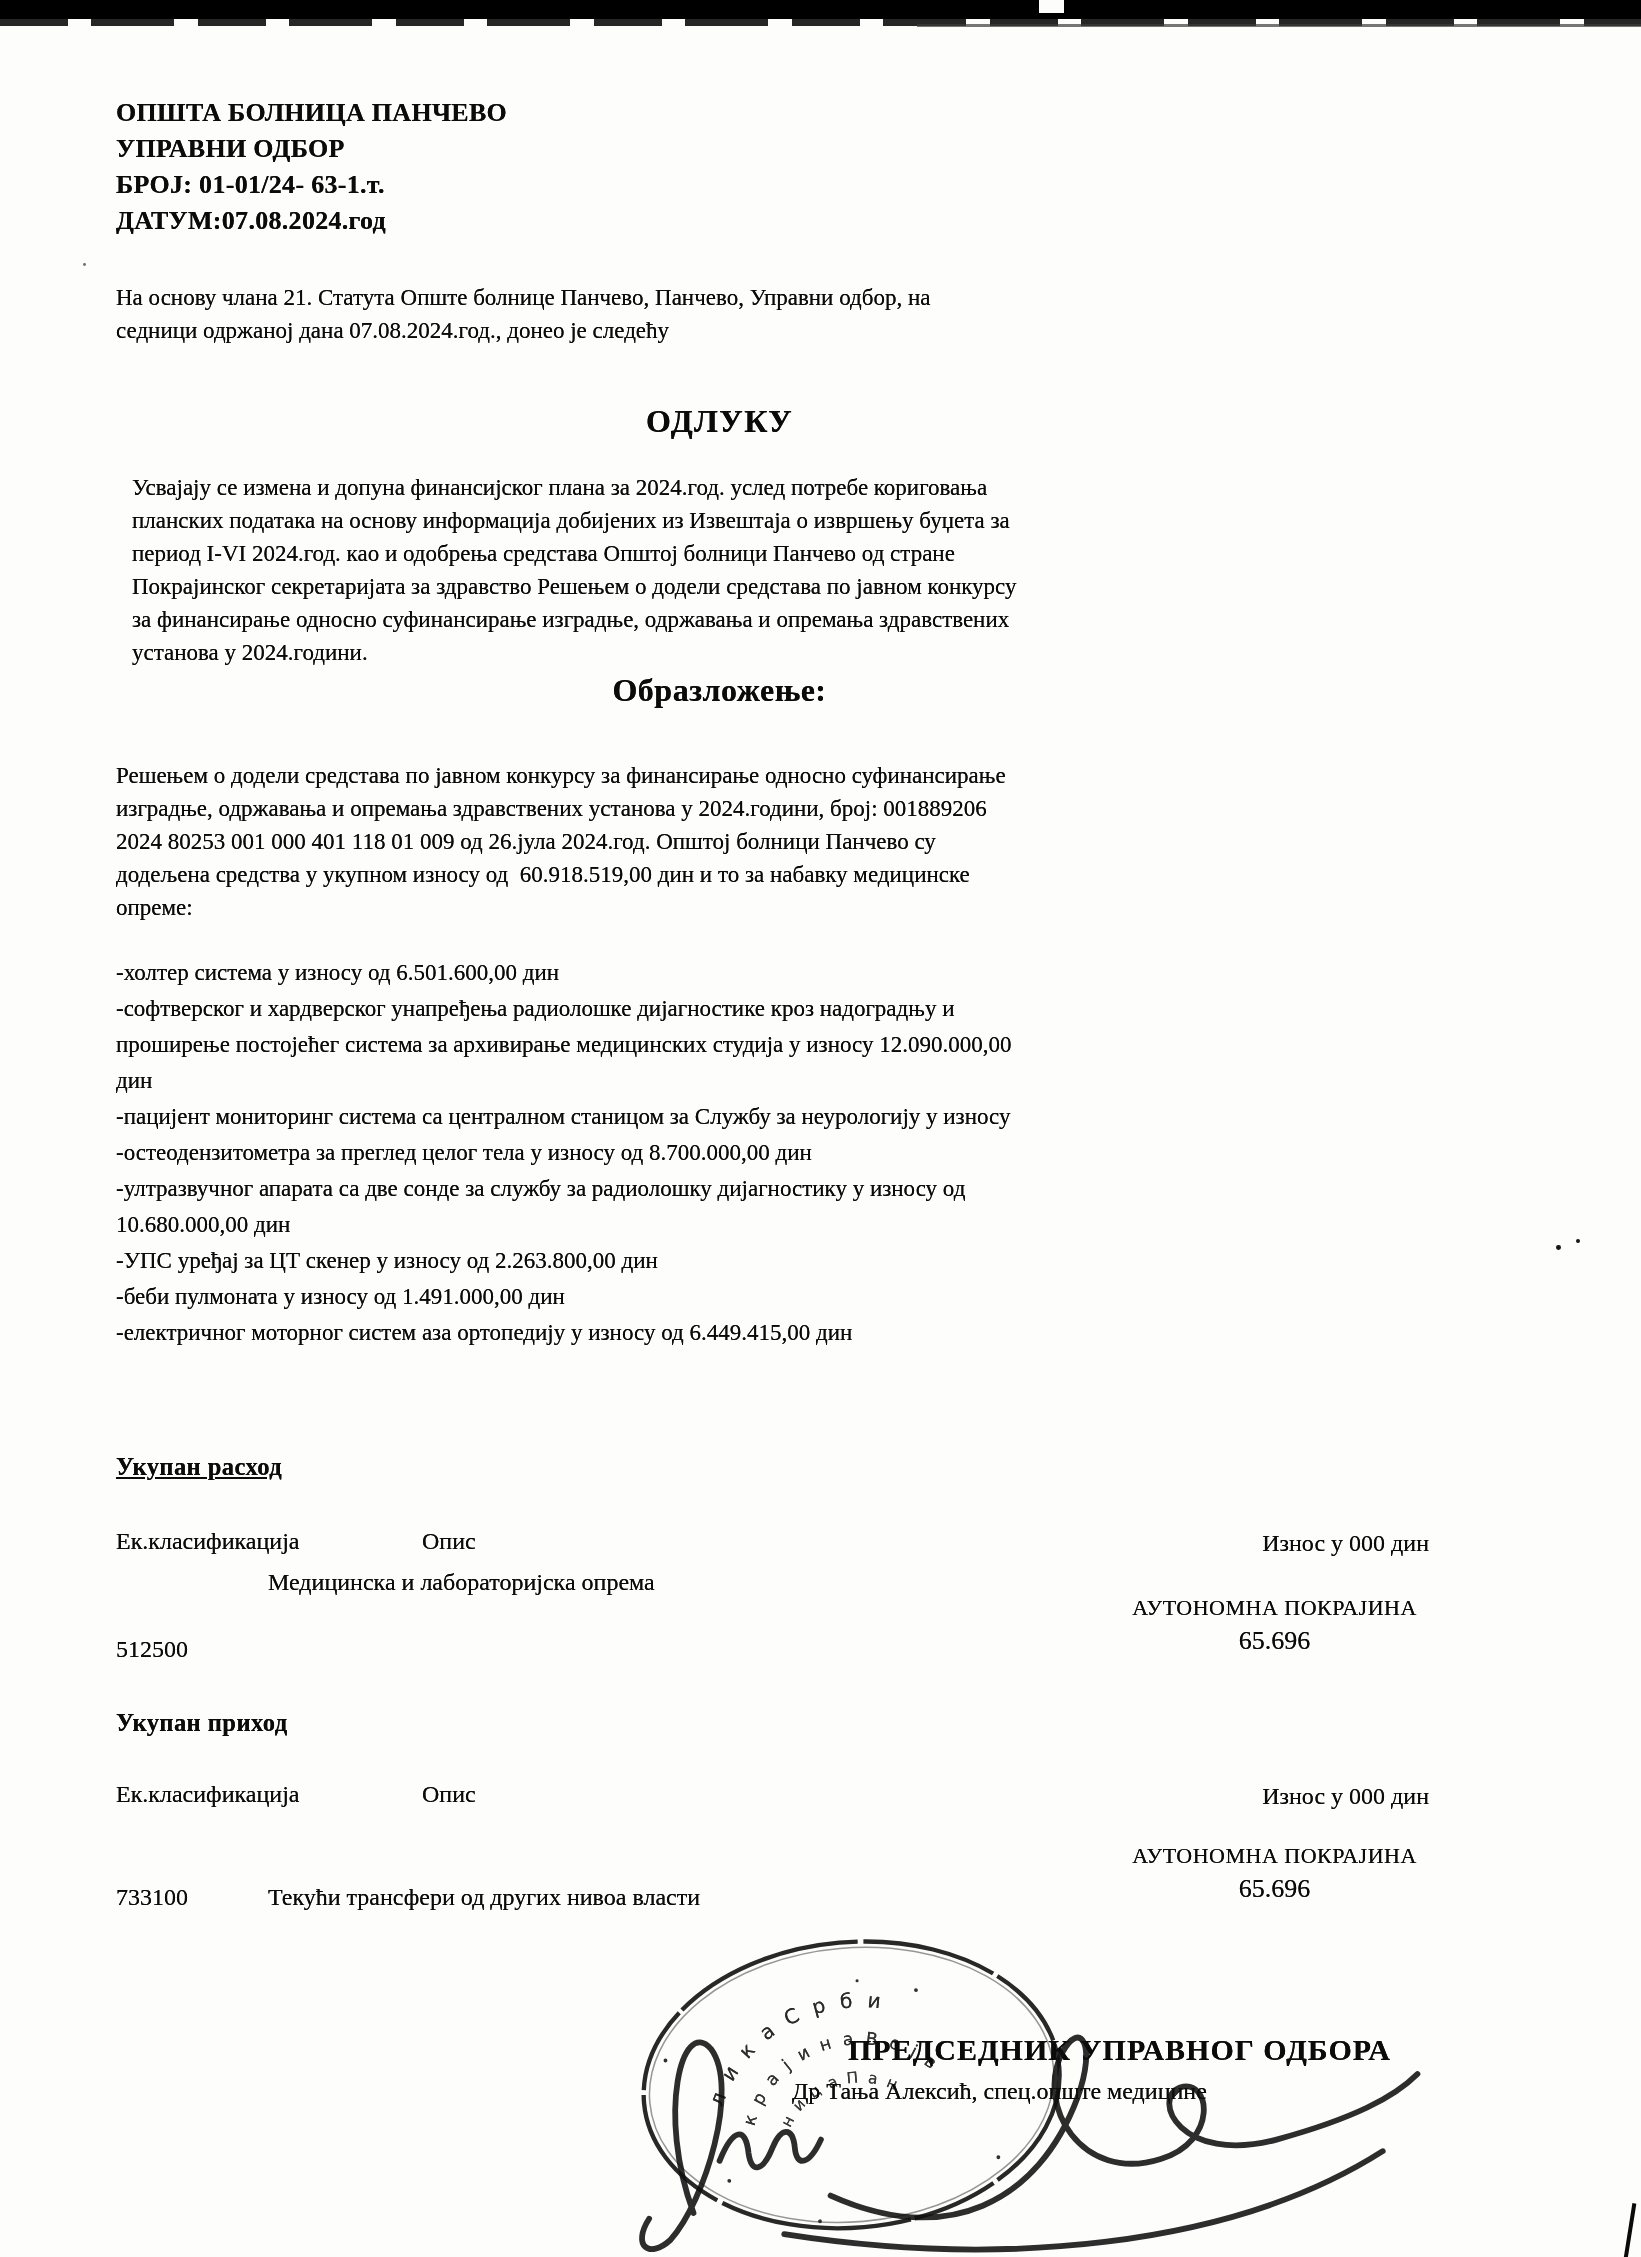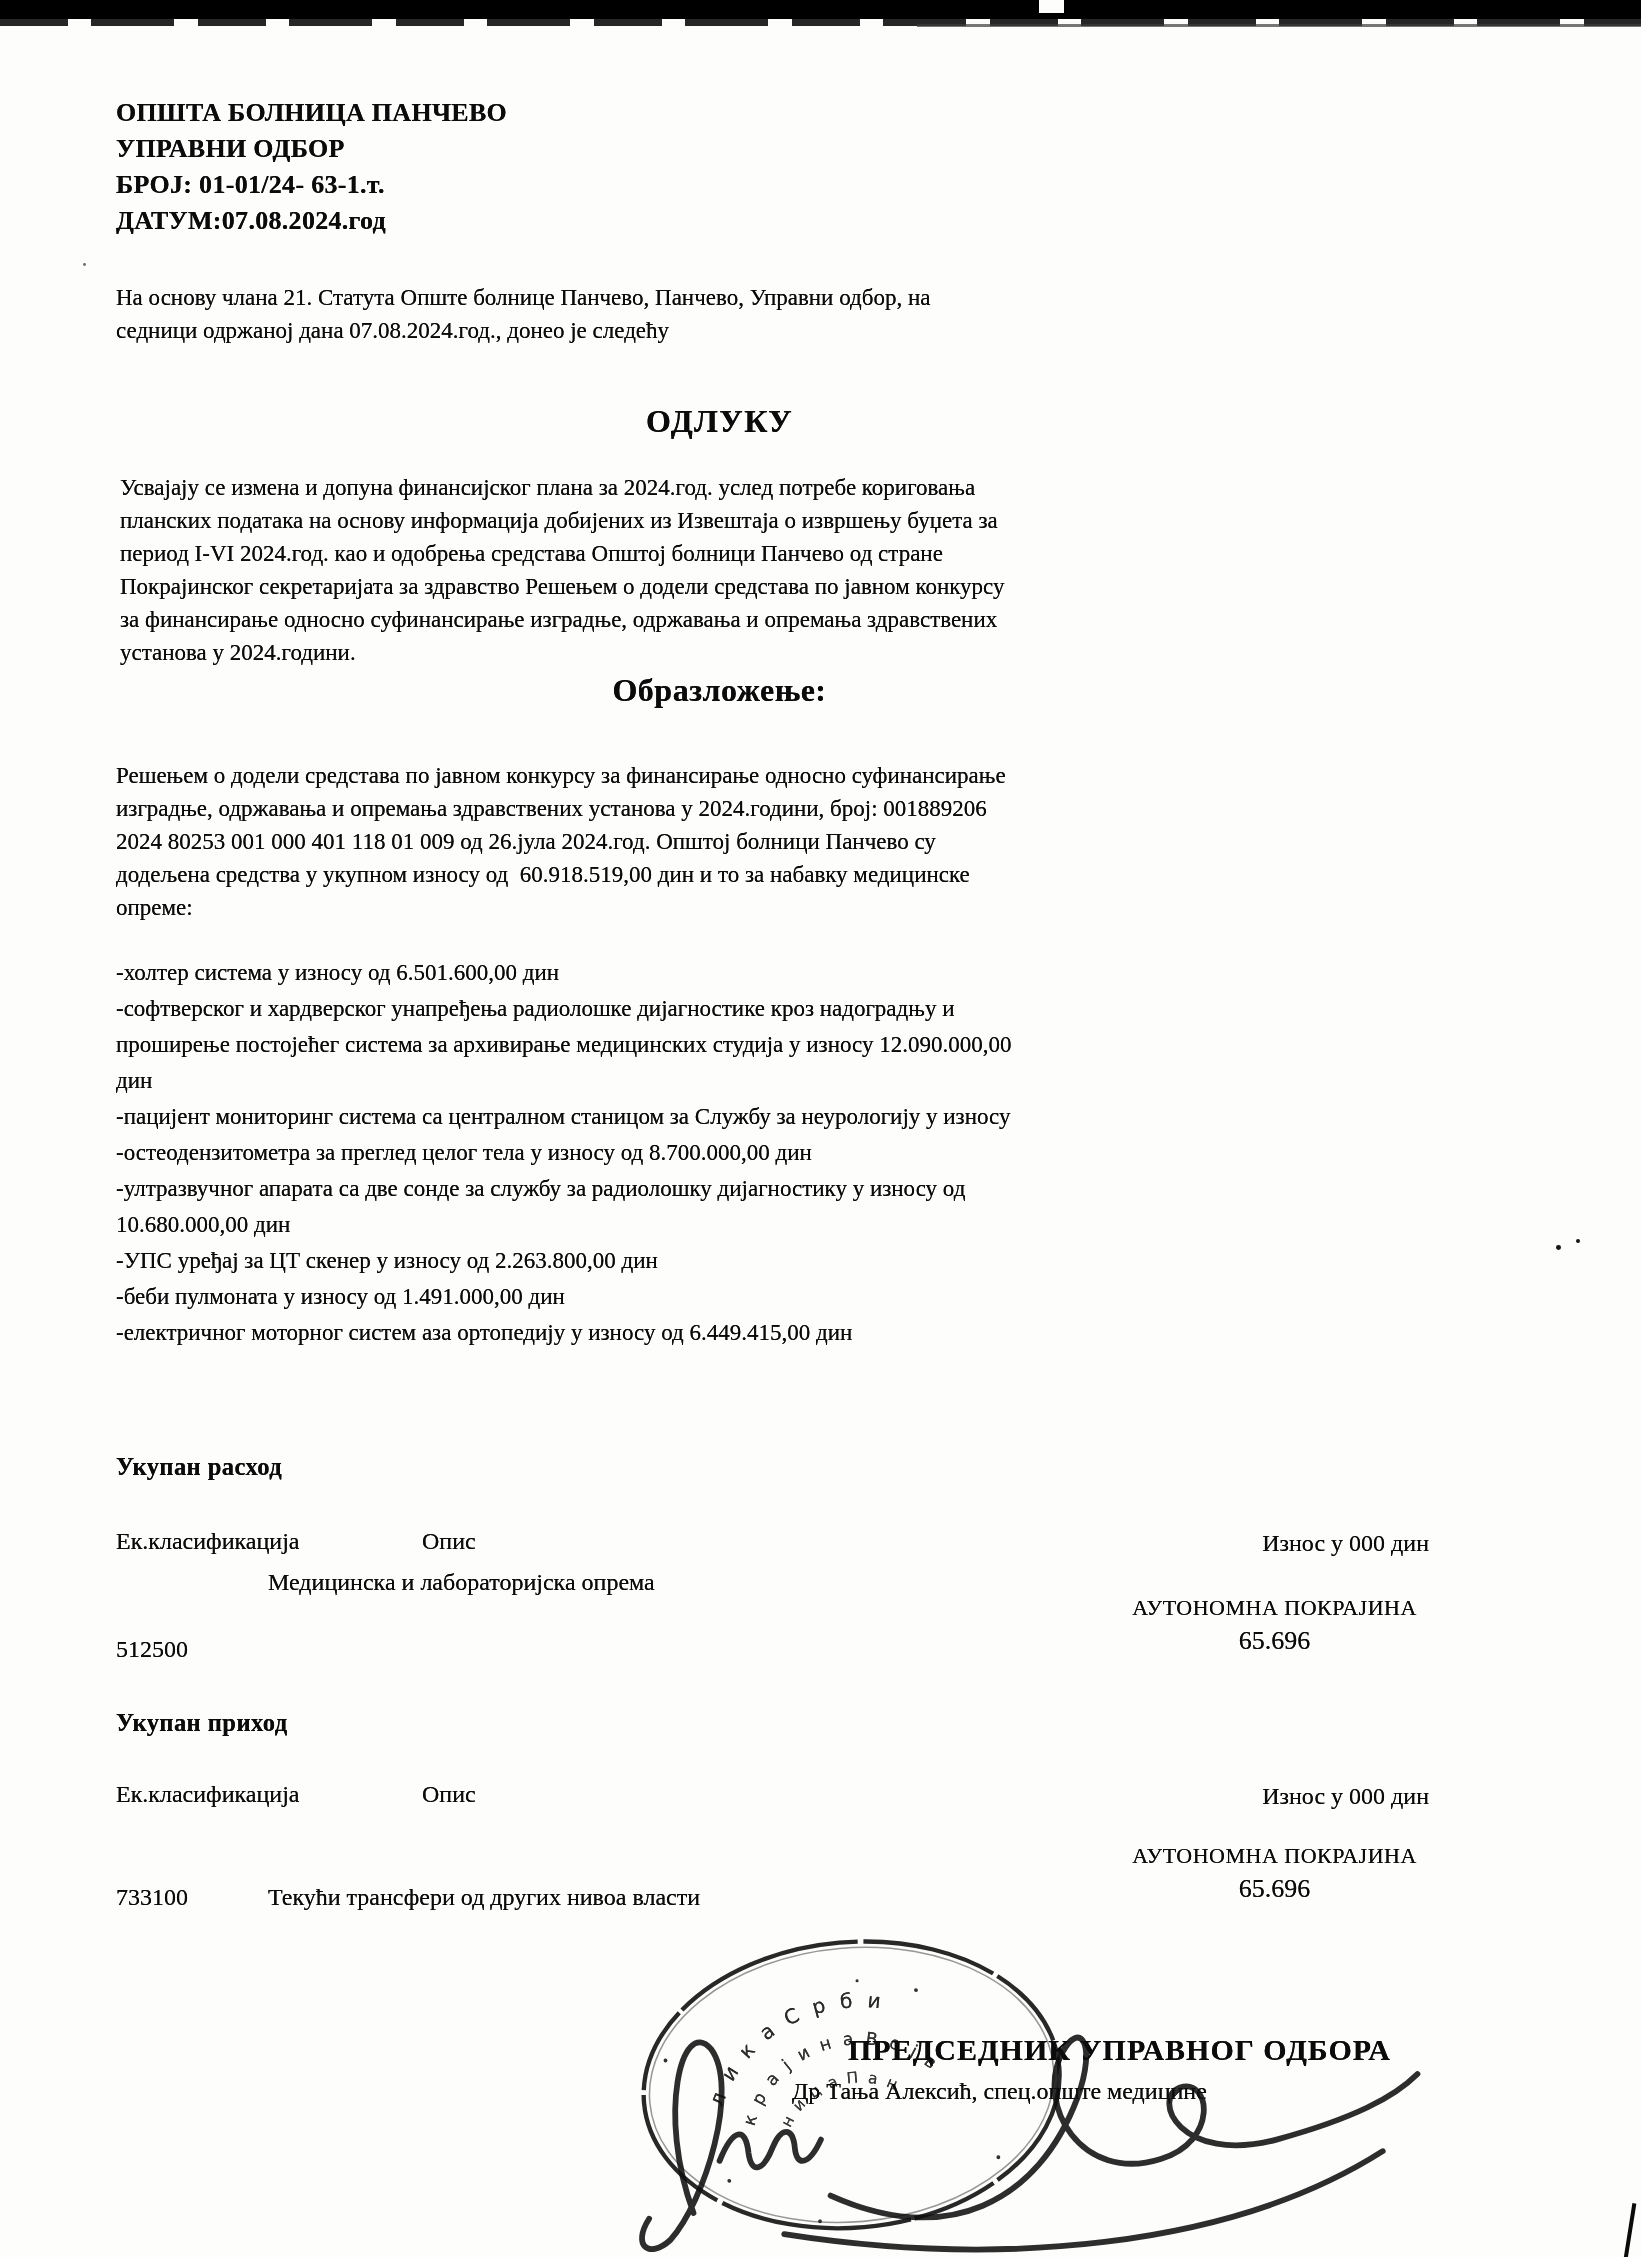--- a/index.html
+++ b/index.html
@@ -59,21 +59,21 @@
     <div class="ln">ДАТУМ:07.08.2024.год</div>
   </div>
 
   <div class="blk para body-fs" style="left:116px;top:281px;">
     <div class="ln">На основу члана 21. Статута Опште болнице Панчево, Панчево, Управни одбор, на</div>
     <div class="ln">седници одржаној дана 07.08.2024.год., донео је следећу</div>
   </div>
 
   <div class="blk center-head" style="left:116px;top:403px;width:1207px;">ОДЛУКУ</div>
 
-  <div class="blk para body-fs" style="left:120px;top:471px;">
+  <div class="blk para body-fs" style="left:132px;top:471px;">
     <div class="ln">Усвајају се измена и допуна финансијског плана за 2024.год. услед потребе кориговања</div>
     <div class="ln">планских података на основу информација добијених из Извештаја о извршењу буџета за</div>
     <div class="ln">период I-VI 2024.год. као и одобрења средстава Општој болници Панчево од стране</div>
     <div class="ln">Покрајинског секретаријата за здравство Решењем о додели средстава по јавном конкурсу</div>
     <div class="ln">за финансирање односно суфинансирање изградње, одржавања и опремања здравствених</div>
     <div class="ln">установа у 2024.години.</div>
   </div>
 
   <div class="blk center-head" style="left:116px;top:672px;width:1207px;letter-spacing:0.5px;">Образложење:</div>
 
@@ -92,21 +92,21 @@
     <div class="ln">дин</div>
     <div class="ln">-пацијент мониторинг система са централном станицом за Службу за неурологију у износу</div>
     <div class="ln">-остеодензитометра за преглед целог тела у износу од 8.700.000,00 дин</div>
     <div class="ln">-ултразвучног апарата са две сонде за службу за радиолошку дијагностику у износу од</div>
     <div class="ln">10.680.000,00 дин</div>
     <div class="ln">-УПС уређај за ЦТ скенер у износу од 2.263.800,00 дин</div>
     <div class="ln">-беби пулмоната у износу од 1.491.000,00 дин</div>
     <div class="ln">-електричног моторног систем аза ортопедију у износу од 6.449.415,00 дин</div>
   </div>
 
-  <div class="blk sec-title" style="left:116px;top:1453px;">Укупан расход</div>
+  <div class="blk sec-title" style="left:116px;top:1453px;text-decoration:underline;">Укупан расход</div>
   <div class="blk col-h" style="left:116px;top:1528px;">Ек.класификација</div>
   <div class="blk col-h" style="left:422px;top:1528px;">Опис</div>
   <div class="blk col-h amount-col" style="left:1120px;top:1530px;">Износ у 000 дин</div>
   <div class="blk src" style="left:1120px;top:1595px;">АУТОНОМНА ПОКРАЈИНА</div>
   <div class="blk amt" style="left:1120px;top:1626px;">65.696</div>
   <div class="blk cell" style="left:116px;top:1636px;">512500</div>
   <div class="blk cell" style="left:268px;top:1569px;">Медицинска и лабораторијска опрема</div>
 
   <div class="blk sec-title" style="left:116px;top:1709px;">Укупан приход</div>
   <div class="blk col-h" style="left:116px;top:1781px;">Ек.класификација</div>

